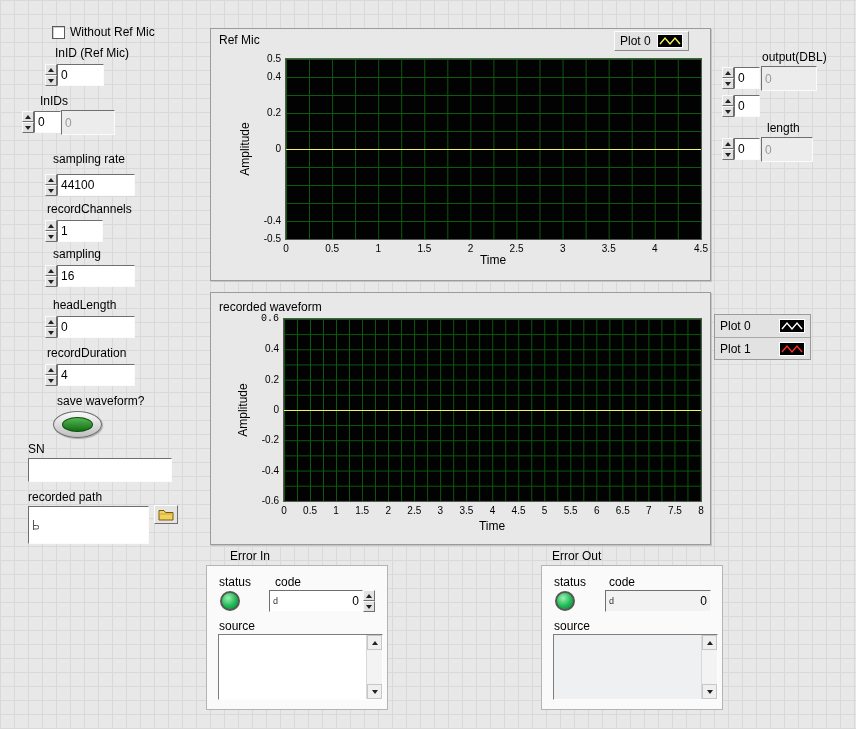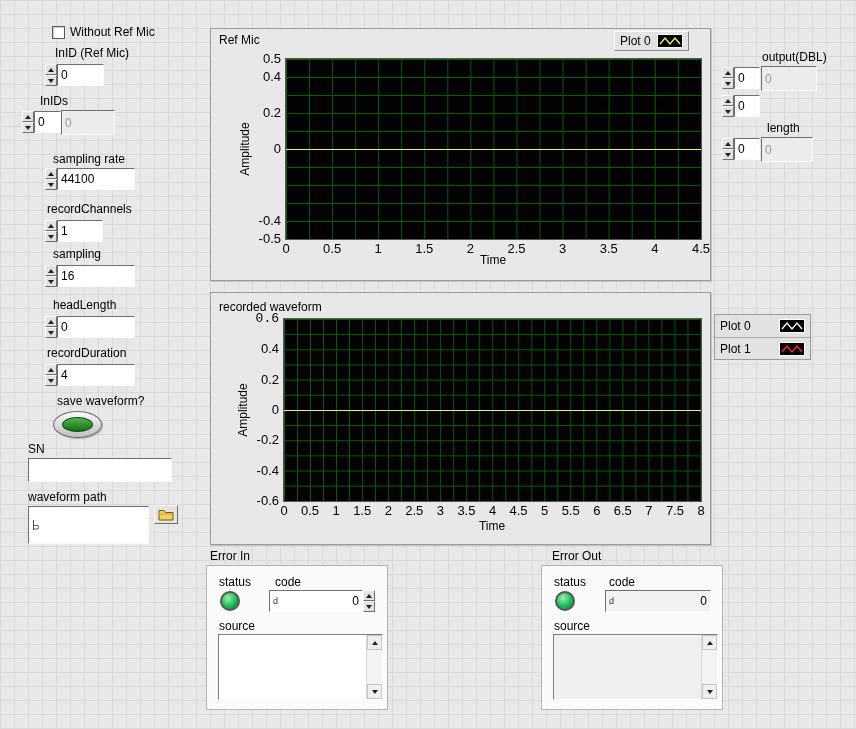--- a/index.html
+++ b/index.html
@@ -28,21 +28,21 @@
   .ovalbtn .inner{width:29px;height:13px;border-radius:50%;background:linear-gradient(#53b653,#146e14);border:1px solid #0b4a0b;}
   
   .browse{position:absolute;width:24px;height:19px;background:#e4e4e4;border:1px solid;border-color:#fdfdfd #6f6f6f #6f6f6f #fdfdfd;
     display:flex;align-items:center;justify-content:center;box-sizing:border-box;}
   
   .graph{position:absolute;background:#e8e8e8;border:1px solid #9b9b9b;box-sizing:border-box;box-shadow:1px 1px 0 #c4c4c4;}
   .plot{position:absolute;--gc:#0a5c0a;background-color:#020202;outline:1px solid #565656;
     background-image:linear-gradient(to right,var(--gc) 1px,transparent 1px),linear-gradient(to bottom,var(--gc) 1px,transparent 1px);
     background-size:var(--gx) var(--gy);}
   .zero{position:absolute;left:0;right:0;height:1px;background:#f2f25a;}
-  .tick{position:absolute;font-size:13px;line-height:14px;color:#000;}
+  .tick{position:absolute;font-size:10px;line-height:14px;color:#000;}
   .tick.y{right:100%;margin-right:5px;width:34px;text-align:right;}
   .tick.x{top:100%;margin-top:3px;width:30px;text-align:center;}
   .ylabel{position:absolute;white-space:nowrap;transform:translate(-50%,-50%) rotate(-90deg);font-size:12px;}
   .xlabel{position:absolute;transform:translateX(-50%);font-size:12px;}
   .legend1{position:absolute;display:flex;align-items:center;gap:6px;padding:2px 5px;background:#e2e2e2;
     border:1px solid;border-color:#fdfdfd #8a8a8a #8a8a8a #fdfdfd;}
   .legend2{position:absolute;background:#e2e2e2;border:1px solid #9b9b9b;width:97px;box-sizing:border-box;}
   .legend2 .row{display:flex;align-items:center;justify-content:space-between;padding:3px 5px;height:22px;box-sizing:border-box;}
   .legend2 .row + .row{border-top:1px solid #a8a8a8;}
   .licon{display:block;}
@@ -86,21 +86,21 @@
         </b>
       <b>
           <i class="tri-dn"></i>
         </b>
     </div>
     <div class="field" style="width:27px">0</div>
   </div>
   <div class="field dis abs" style="left:61px;top:110px;width:54px;height:25px">0</div>
 
   <div class="lbl" style="left:53px;top:152px">sampling rate</div>
-  <div class="numctl" style="left:45px;top:168px">
+  <div class="numctl" style="left:45px;top:174px">
     <div class="spin">
       <b>
           <i class="tri-up"></i>
         </b>
       <b>
           <i class="tri-dn"></i>
         </b>
     </div>
     <div class="field" style="width:78px">44100</div>
   </div>
@@ -158,21 +158,21 @@
   </div>
 
   <div class="lbl" style="left:57px;top:394px">save waveform?</div>
   <div class="ovalbtn" style="left:53px;top:411px">
     <div class="inner"></div>
   </div>
 
   <div class="lbl" style="left:28px;top:442px">SN</div>
   <div class="field abs" style="left:28px;top:458px;width:144px;height:24px"></div>
 
-  <div class="lbl" style="left:28px;top:490px">waveform path</div>
+  <div class="lbl" style="left:28px;top:490px">recorded path</div>
   <div class="field abs pathbox" style="left:28px;top:506px;width:121px;height:38px">
     <svg width="7" height="12" viewBox="0 0 7 12">
       <path d="M1.5 1 v10 M1.5 6.5 h3 a1.8 1.8 0 1 1 0 3.5 h-3" stroke="#555" fill="none" stroke-width="1"></path>
     </svg>
     <span></span>
   </div>
   <div class="browse" style="left:154px;top:505px">
     <svg width="16" height="12" viewBox="0 0 16 12">
       <path d="M1 3.5 L1 1.5 L6 1.5 L7.5 3.5 L15 3.5 L15 11 L1 11 Z" fill="#f0d060" stroke="#7a5c00" stroke-width="1"></path>
       <path d="M1 5 L15 5" stroke="#c8a830" stroke-width="1"></path>
@@ -293,21 +293,21 @@
           <i class="tri-up"></i>
         </b>
       <b>
           <i class="tri-dn"></i>
         </b>
     </div>
     <div class="field" style="width:26px">0</div>
   </div>
   <div class="field dis abs" style="left:761px;top:137px;width:52px;height:25px">0</div>
 
-  <div class="lbl" style="left:210px;top:549px">Error In</div>
+  <div class="lbl" style="left:230px;top:549px">Error In</div>
   <div class="cluster" style="left:206px;top:565px">
     <div class="lbl" style="left:12px;top:9px">status</div>
     <div class="led" style="left:13px;top:25px"></div>
     <div class="lbl" style="left:68px;top:9px">code</div>
     <div style="position:absolute;left:62px;top:24px;display:flex">
       <div class="field" style="width:94px;justify-content:space-between">
         <span class="radix">d</span>
         <span>0</span>
       </div>
       <div class="spin" style="height:22px">

